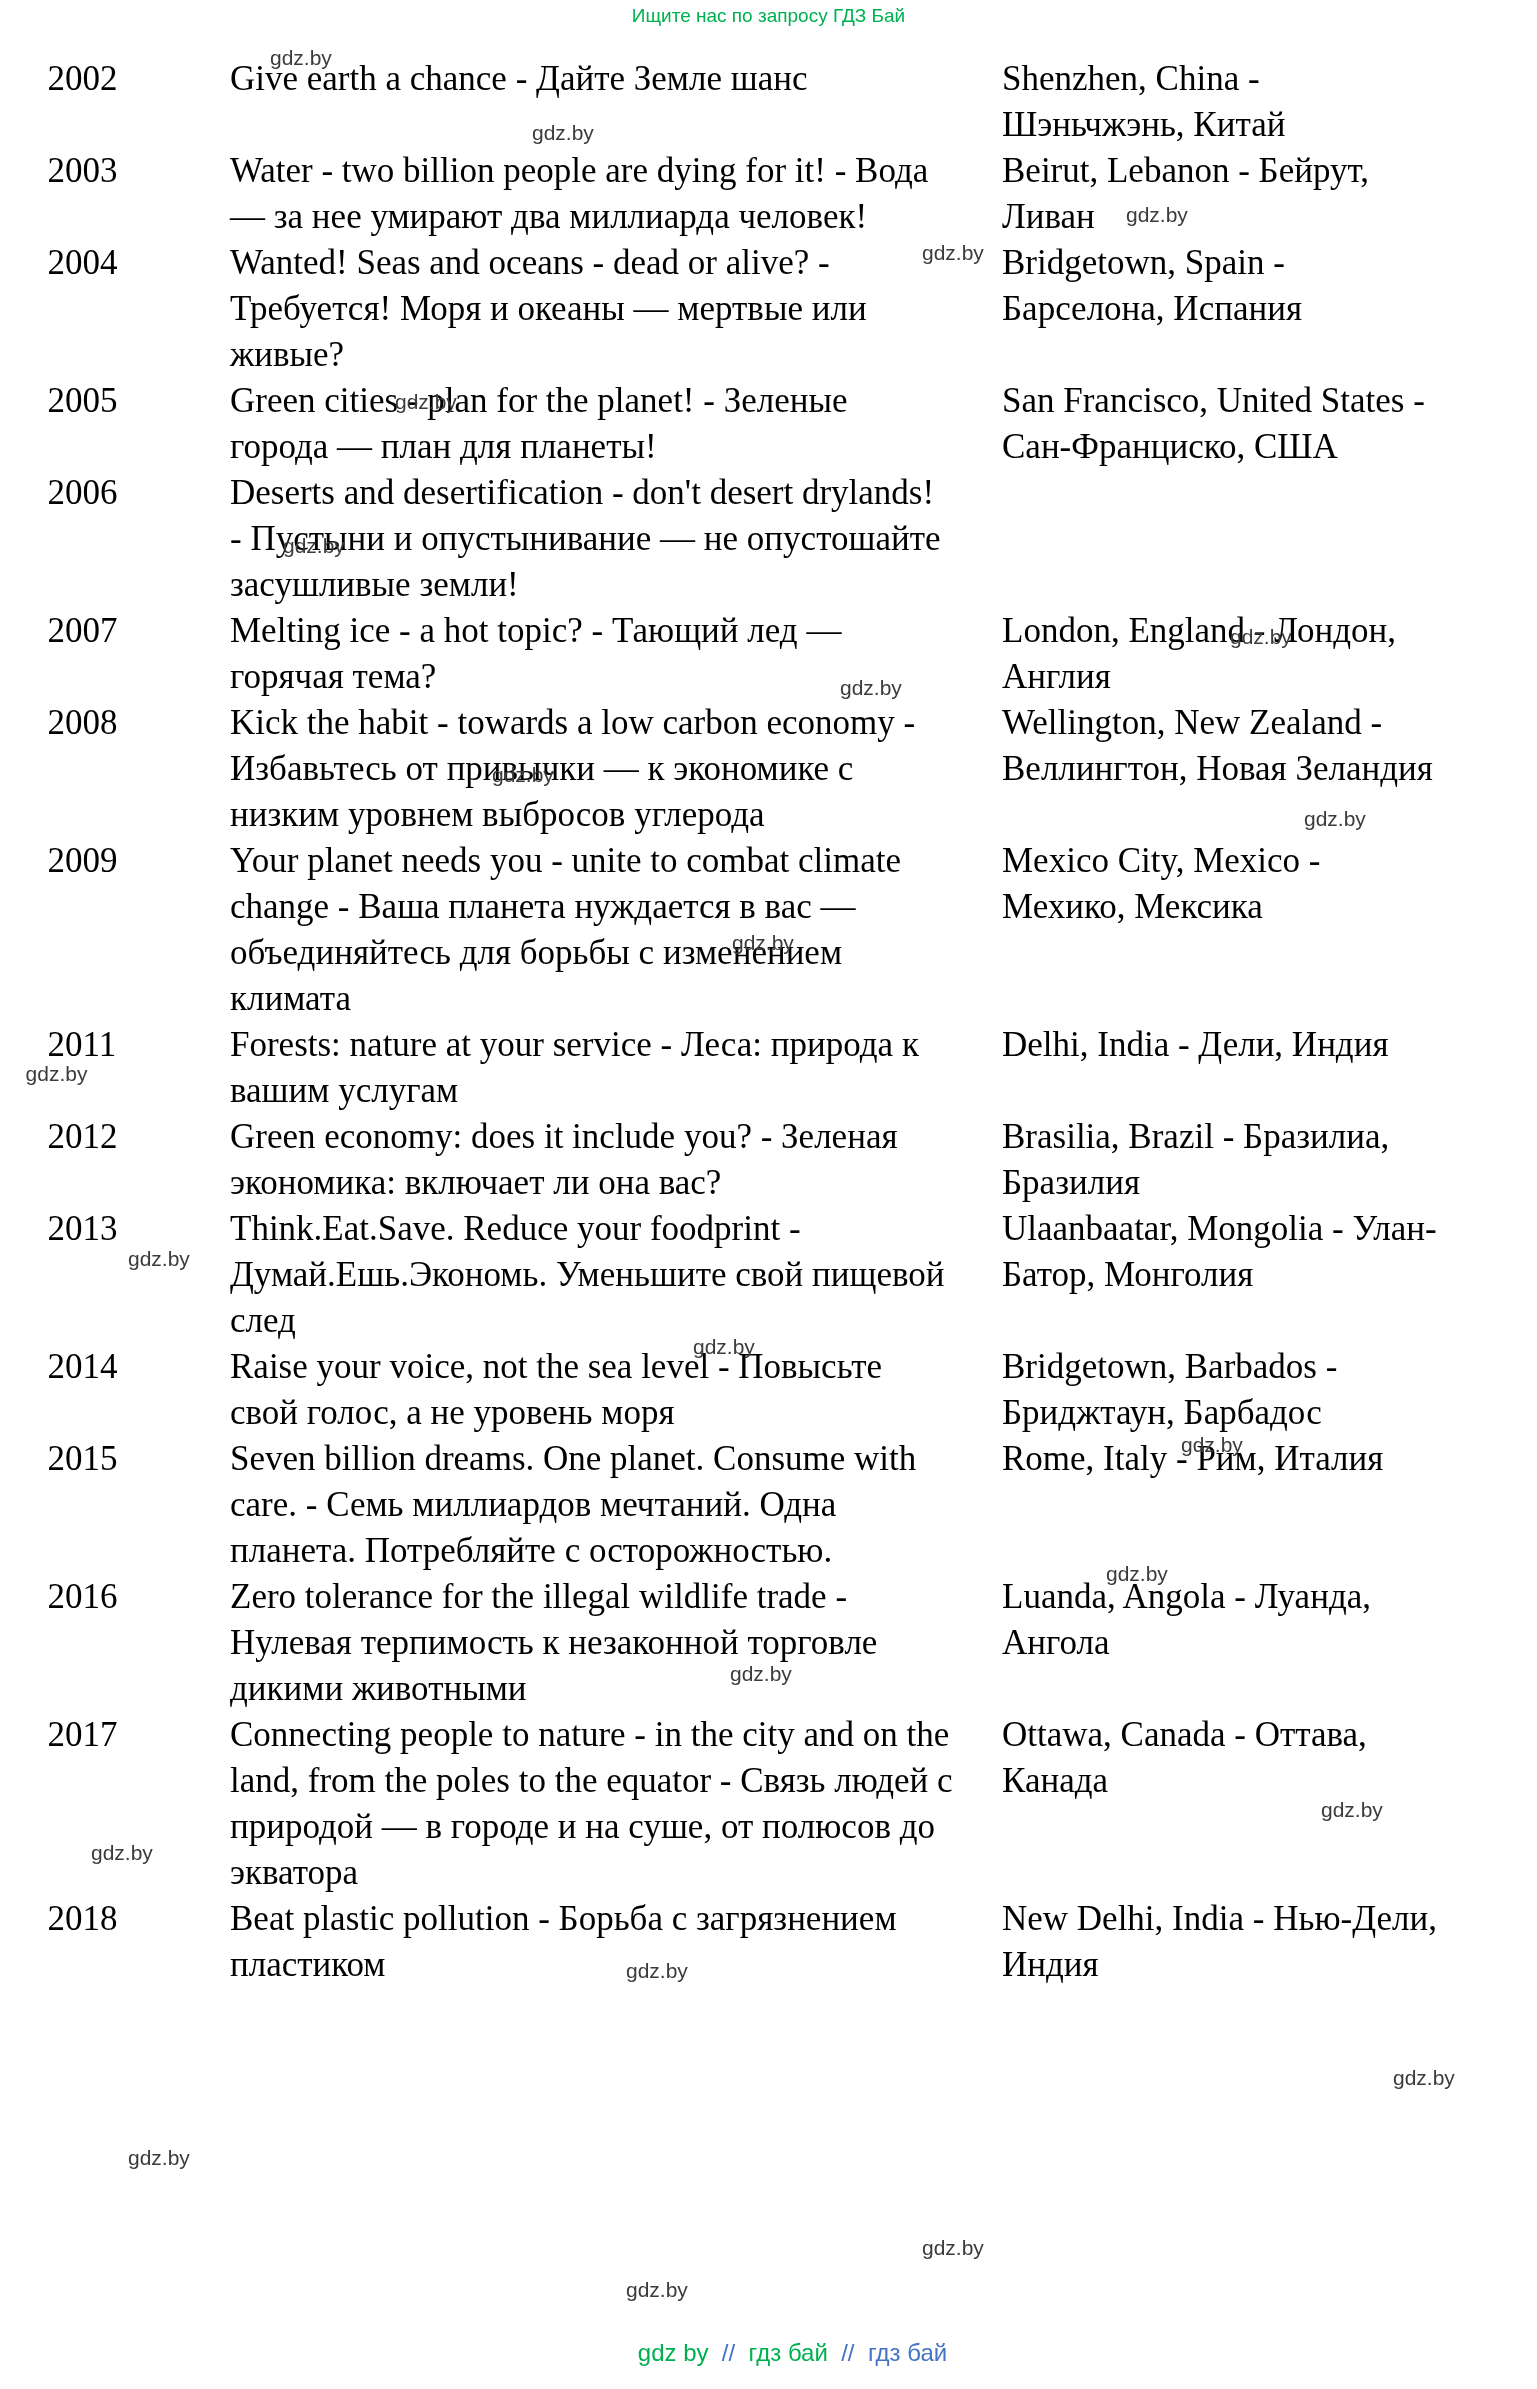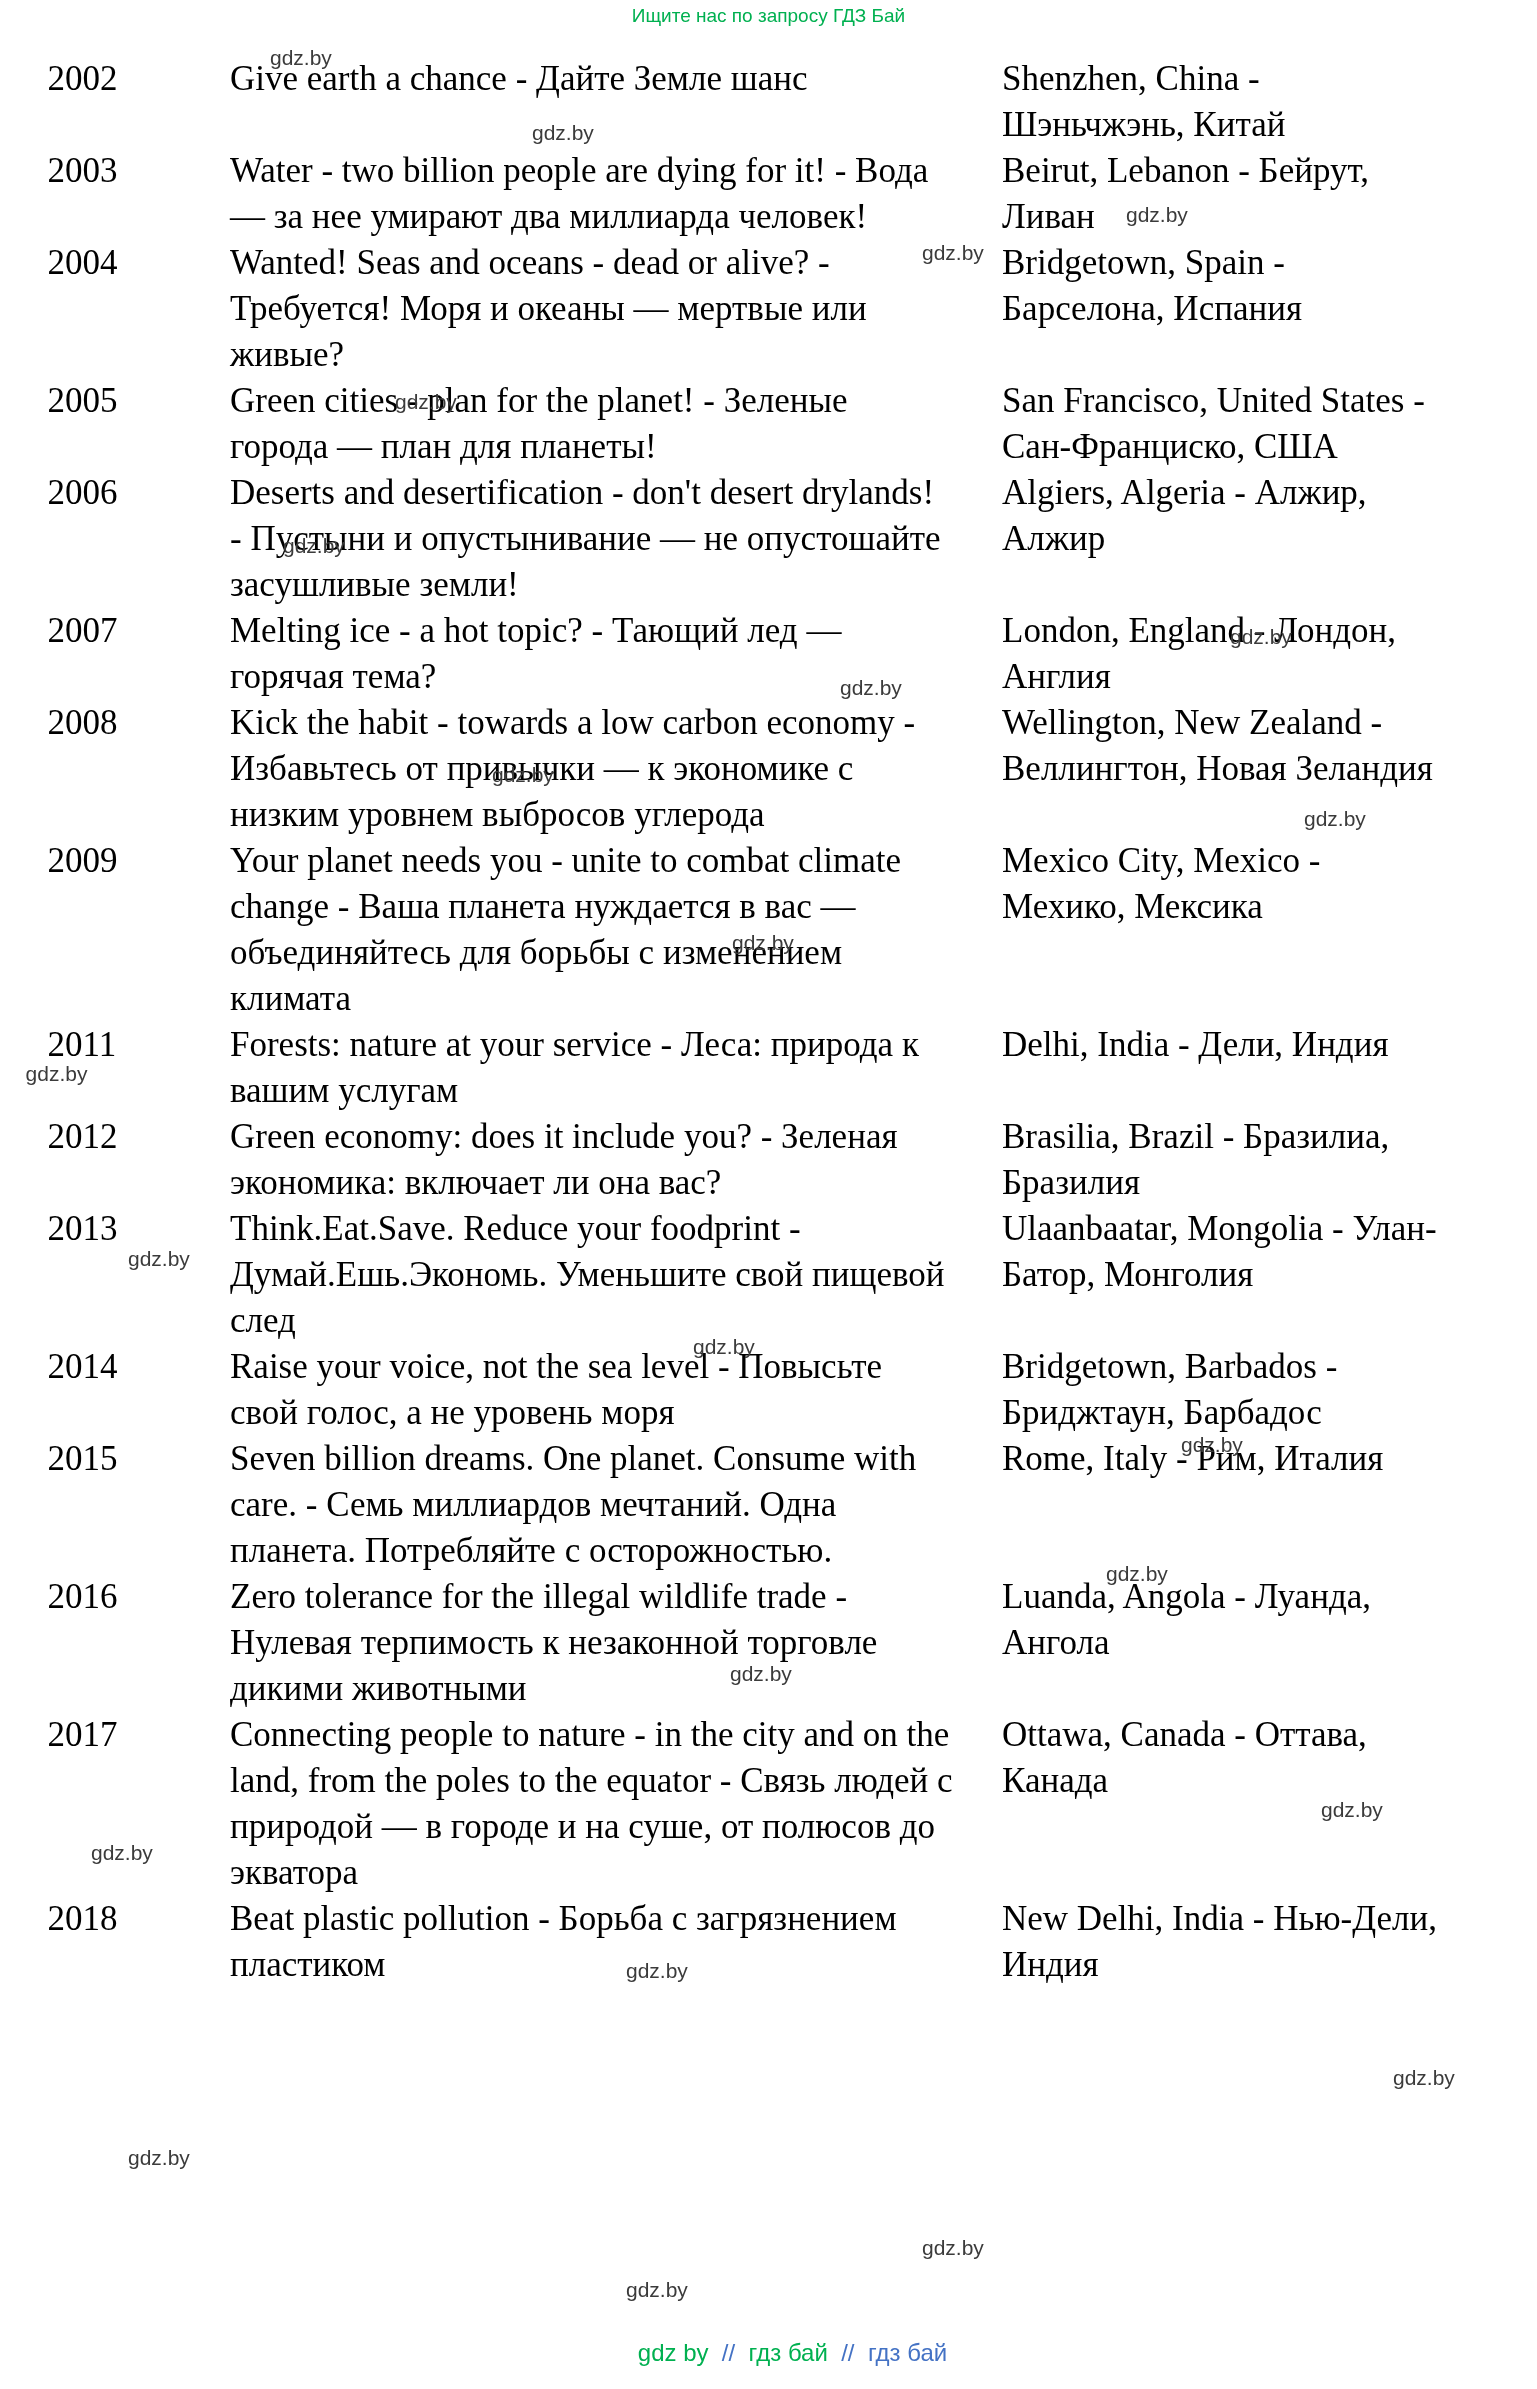--- a/index.html
+++ b/index.html
@@ -88,21 +88,20 @@
 
     <div class="row">
       <div class="cell year">2005</div>
       <div class="cell theme">Green cities - plan for the planet! - Зеленые города — план для планеты!</div>
       <div class="cell location">San Francisco, United States - Сан-Франциско, США</div>
     </div>
 
     <div class="row">
       <div class="cell year">2006</div>
       <div class="cell theme">Deserts and desertification - don't desert drylands! - Пустыни и опустынивание — не опустошайте засушливые земли!</div>
-      <div class="cell location">Algiers, Algeria - Алжир, Алжир</div>
     </div>
 
     <div class="row">
       <div class="cell year">2007</div>
       <div class="cell theme">Melting ice - a hot topic? - Тающий лед — горячая тема?</div>
       <div class="cell location">London, England - Лондон, Англия</div>
     </div>
 
     <div class="row">
       <div class="cell year">2008</div>

